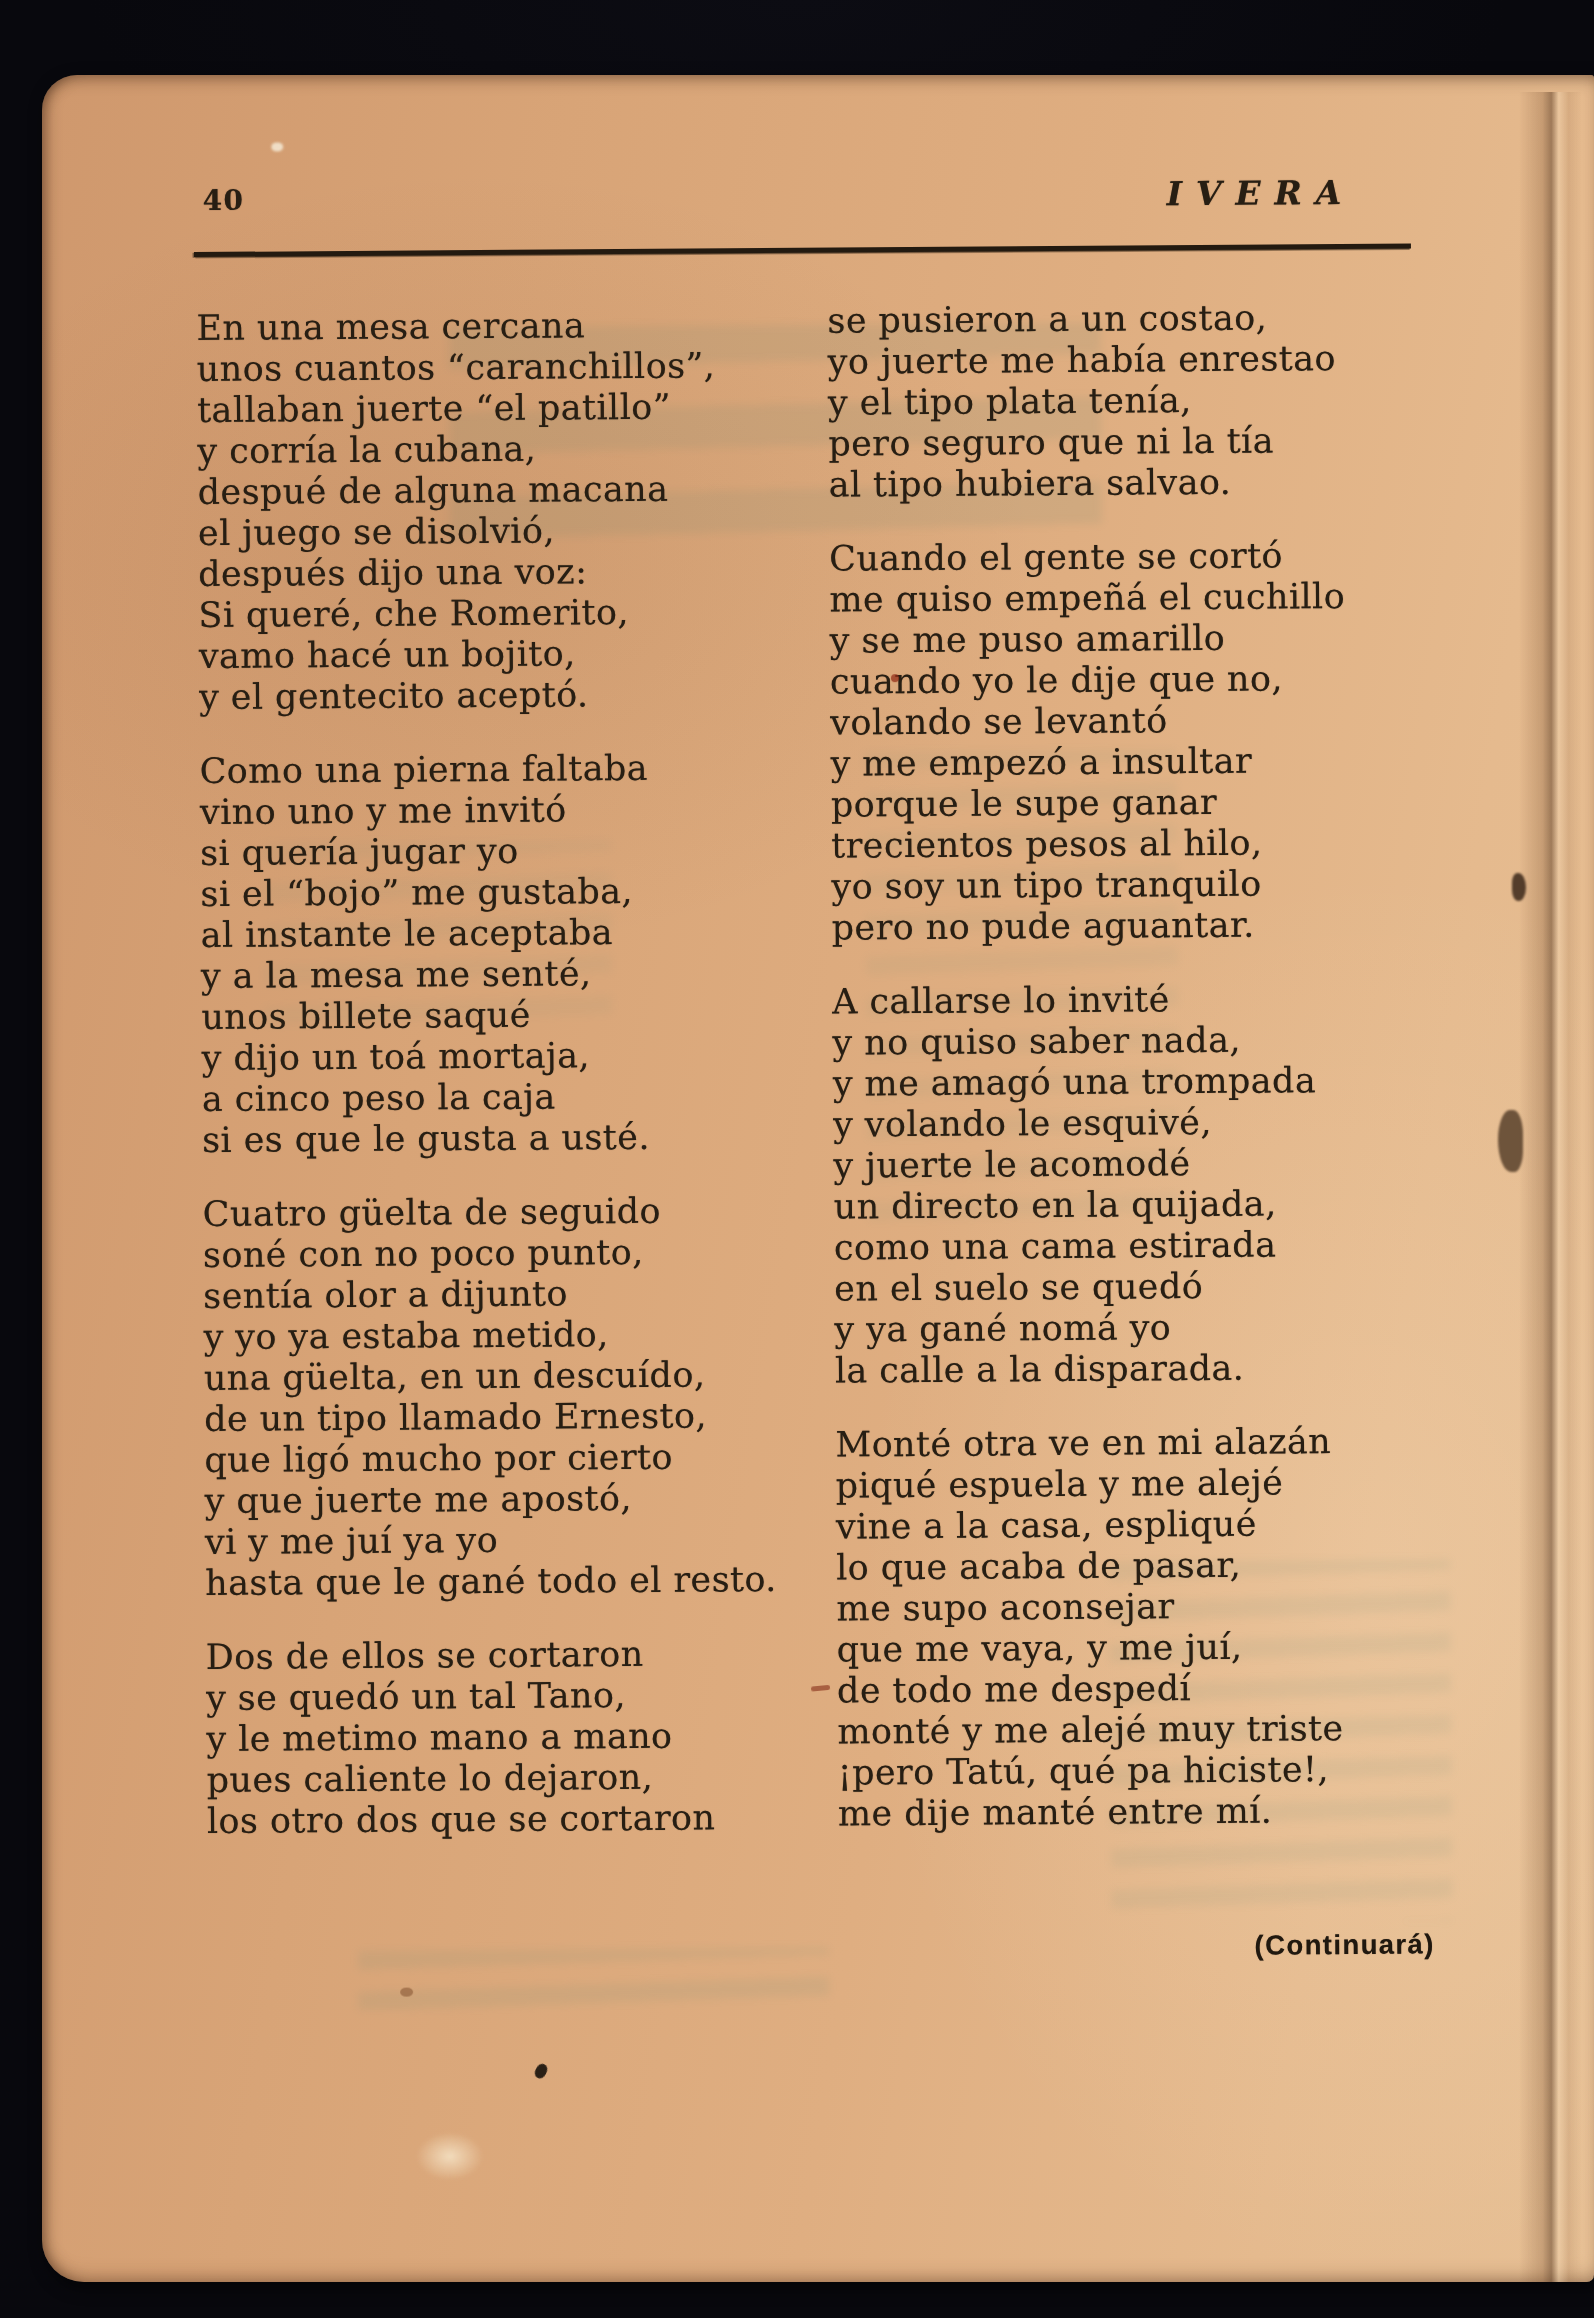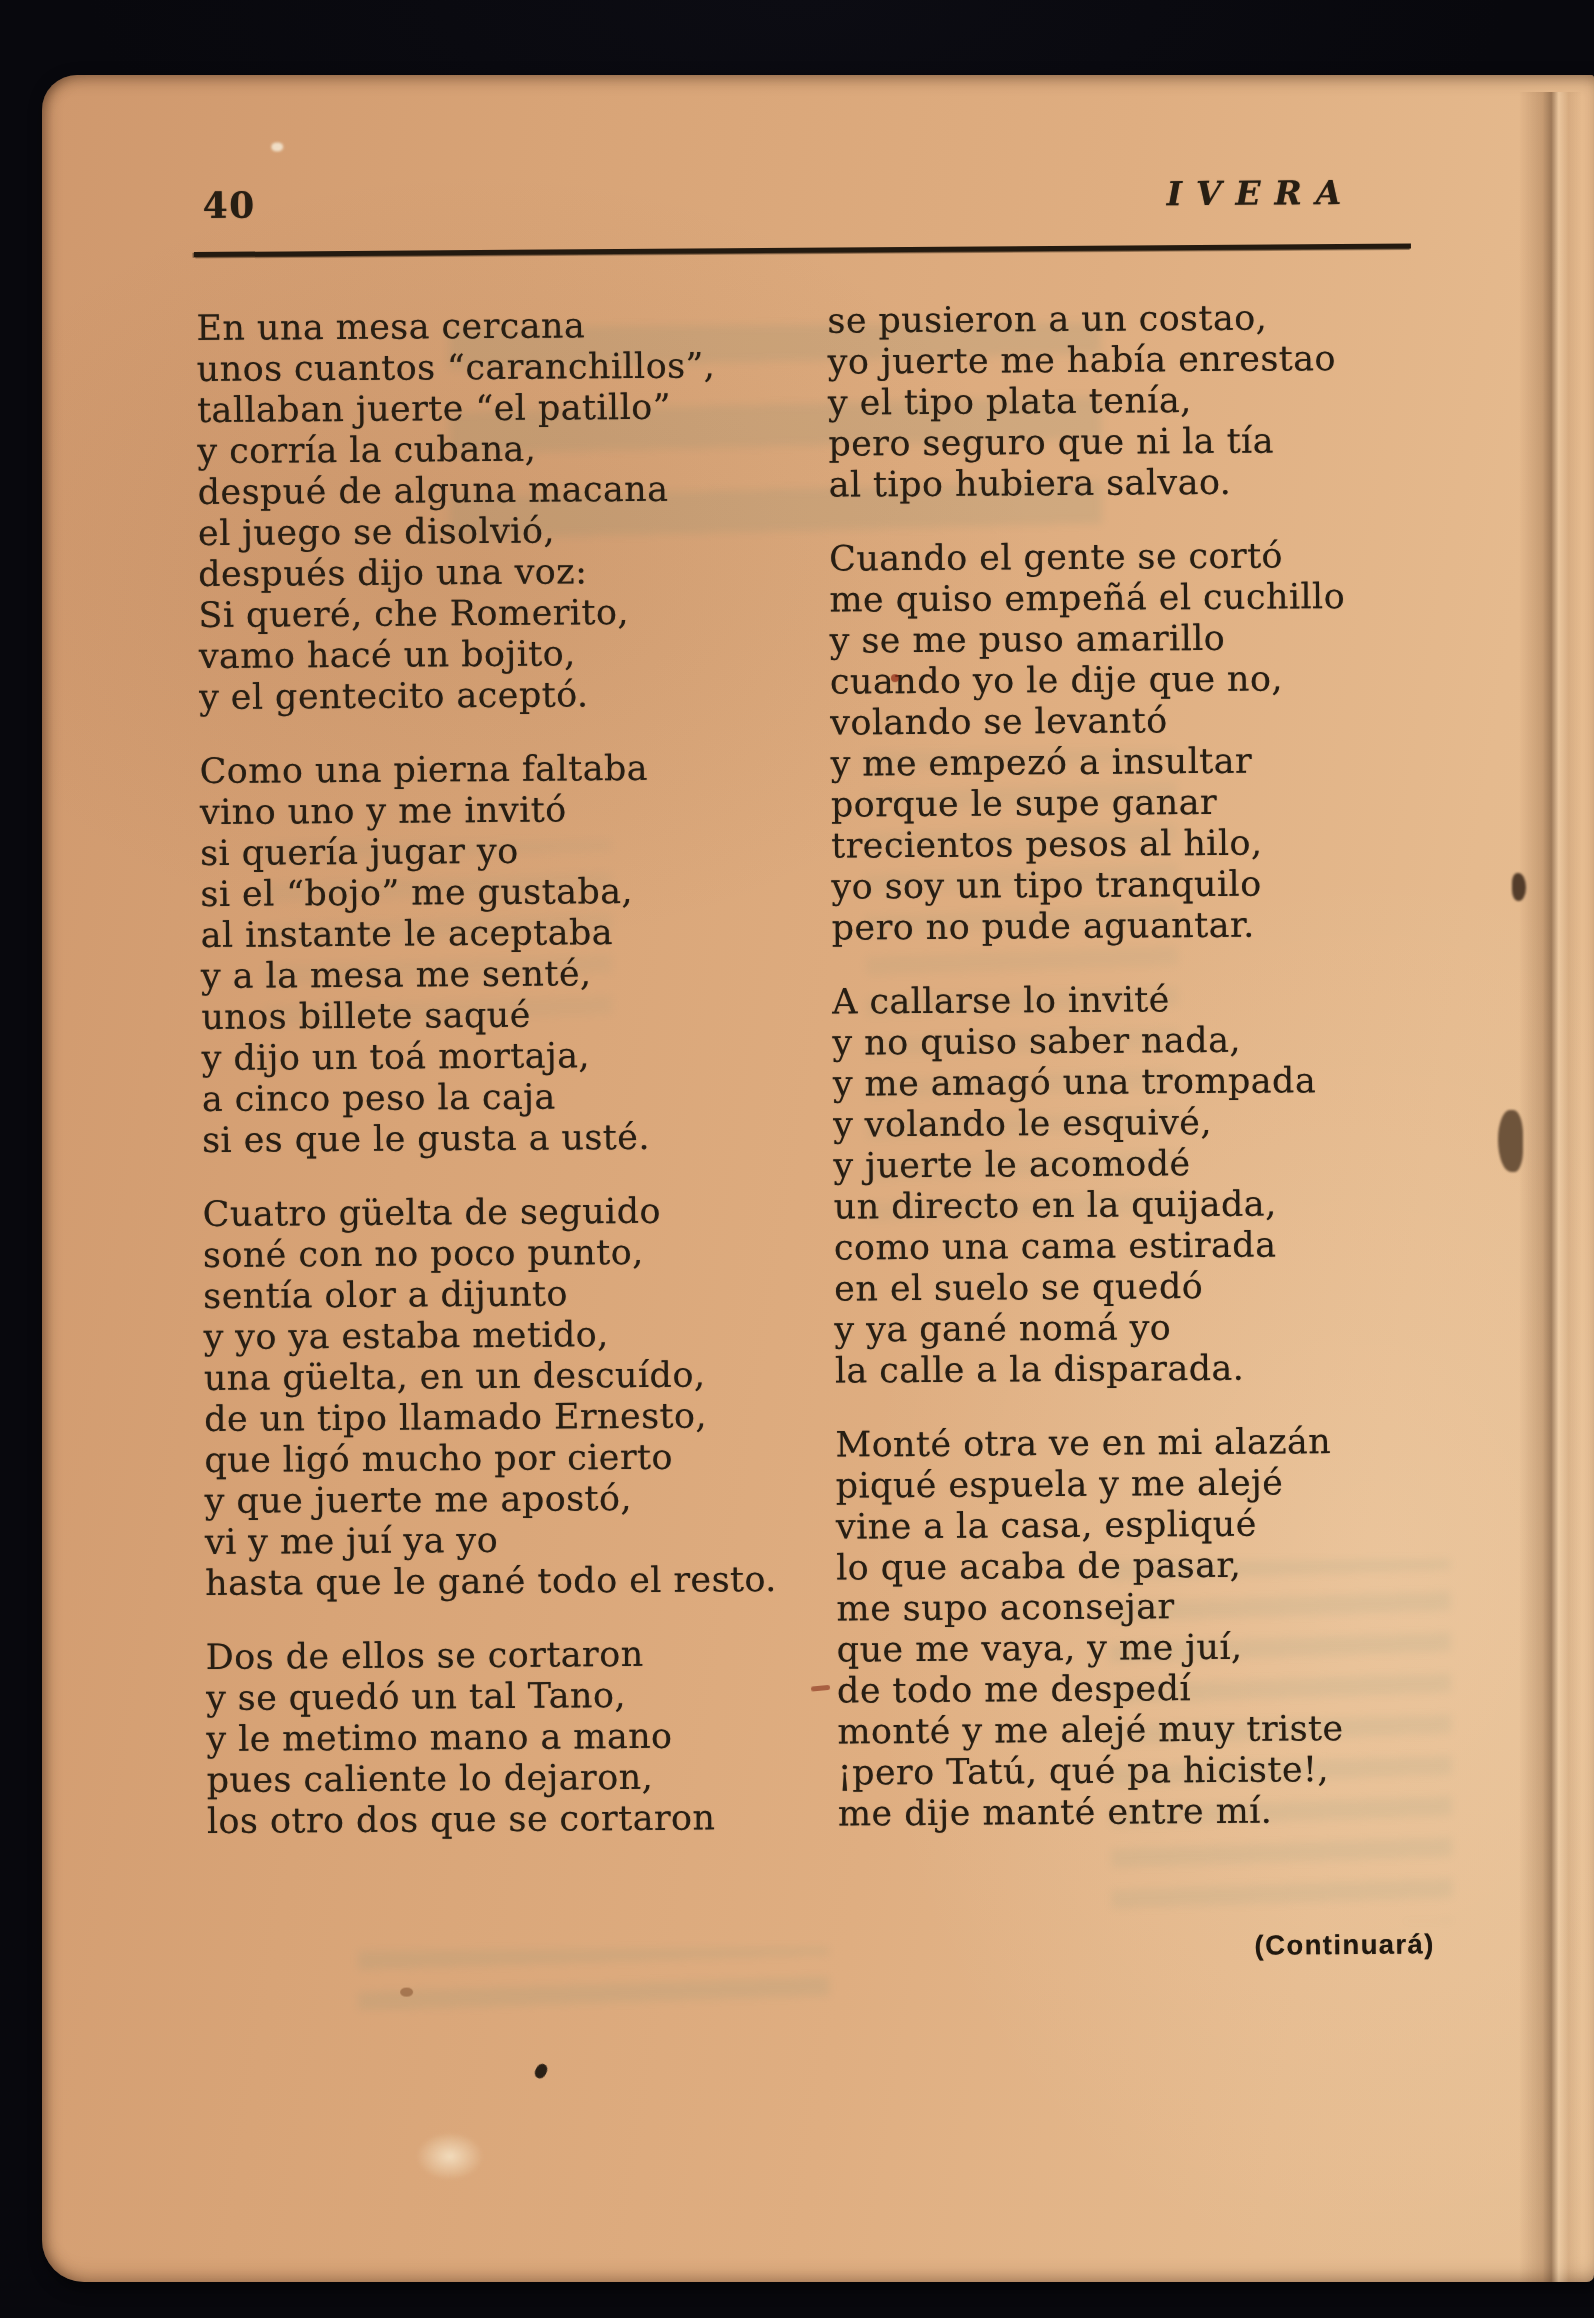--- a/index.html
+++ b/index.html
@@ -12,21 +12,21 @@
       radial-gradient(942px 652px at 28% 22%, rgba(120,70,40,0.10), rgba(120,70,40,0) 60%),
       radial-gradient(797px 1087px at 86% 68%, rgba(255,236,206,0.20), rgba(255,236,206,0) 65%),
       linear-gradient(99deg, #cf986d 0%, #d8a477 28%, #dfae81 58%, #e5ba8e 82%, #e7c095 100%);
     box-shadow:
       inset 10px 0 14.5px -7.2px rgba(60,35,20,0.55),
       inset 0 11.6px 16px -8.7px rgba(60,35,20,0.45),
       inset 0 -13px 19px -10px rgba(80,45,25,0.40),
       4.3px 5.8px 16px rgba(0,0,0,0.6);}
   .content{position:absolute;inset:0;transform:rotate(-0.4deg);transform-origin:159px 181px;color:#271e13;}
 
-  .page-number{position:absolute;left:161px;top:109px;font-size:36px;font-weight:bold;letter-spacing:1.4px;
+  .page-number{position:absolute;left:161px;top:109px;font-size:28px;font-weight:bold;letter-spacing:1.4px;
     text-shadow:0 0 1.1px rgba(40,28,16,.6);}
   .header-title{position:absolute;left:1125px;top:106px;font-size:33px;font-weight:bold;font-style:italic;
     letter-spacing:0.42em;text-shadow:0 0 1.1px rgba(40,28,16,.6);}
   .rule{position:absolute;left:152px;top:177px;width:1217px;height:5px;background:#231a10;
     box-shadow:0 2.9px 0 -1.4px rgba(45,32,18,0.35), -1.4px 0.7px 0 rgba(35,25,14,.5);}
 
   .column{position:absolute;font-size:35px;line-height:41px;letter-spacing:0.4px;
     text-shadow:0 0 0.9px rgba(42,30,18,.55);}
   .col-left{left:154px;top:233px;width:612px;}
   .col-right{left:785px;top:230px;width:616px;}

